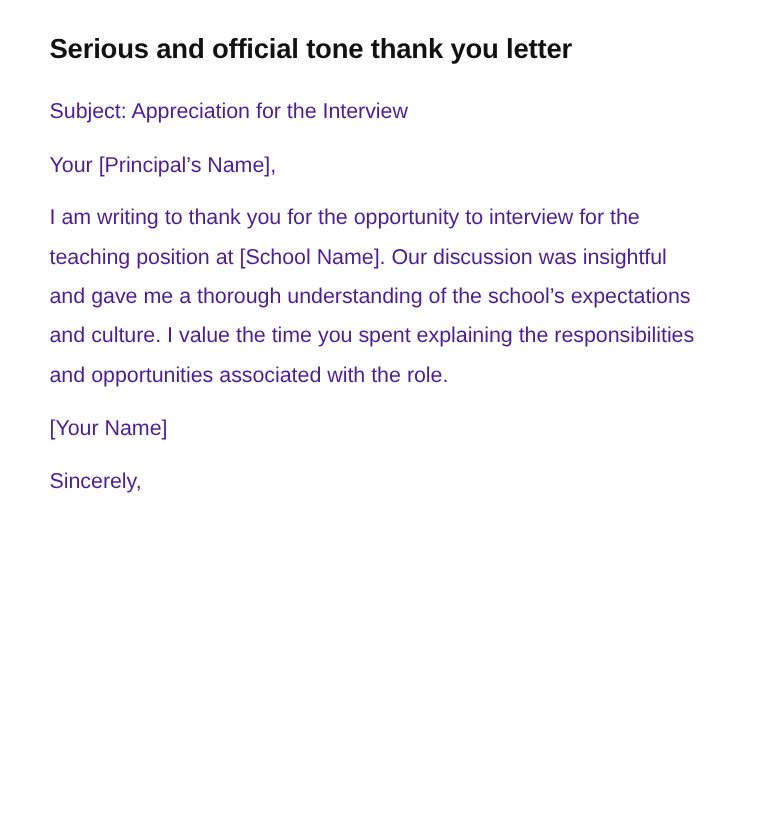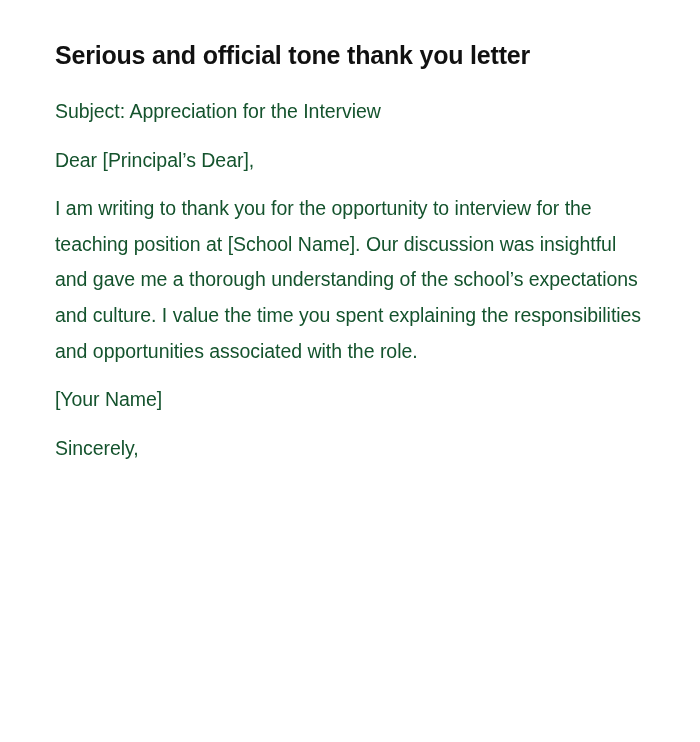--- a/index.html
+++ b/index.html
@@ -13,21 +13,21 @@
     overflow: hidden;
     font-family: "Liberation Sans", sans-serif;
     -webkit-font-smoothing: antialiased;
   }
 
   .article {
     box-sizing: border-box;
     width: 700px;
     min-height: 742px;
     background: #ffffff;
-    padding: 16px;
+    padding: 6px;
   }
 
   .article-inner {
     padding: 22px 40px 0 39px;
   }
 
   .article-title {
     margin: 0;
     padding: 0;
     font-size: 25px;
@@ -39,21 +39,21 @@
   }
 
   .article-body {
     margin-top: 22px;
   }
 
   .para {
     margin: 0 0 13px 0;
     font-size: 19.5px;
     line-height: 35.6px;
-    color: #14532d;
+    color: #4c1d95;
     font-weight: 400;
     letter-spacing: -0.05px;
     max-width: 592px;
     word-spacing: 0.1px;
   }
 
   .para:last-child {
     margin-bottom: 0;
   }
 </style>
@@ -62,21 +62,21 @@
 
 <div class="article">
   <div class="article-inner">
 
     <h1 class="article-title">Serious and official tone thank you letter</h1>
 
     <div class="article-body">
 
       <p class="para">Subject: Appreciation for the Interview</p>
 
-      <p class="para">Dear [Principal’s Dear],</p>
+      <p class="para">Your [Principal’s Name],</p>
 
       <p class="para">I am writing to thank you for the opportunity to interview for the teaching position at [School Name]. Our discussion was insightful and gave me a thorough understanding of the school’s expectations and culture. I value the time you spent explaining the responsibilities and opportunities associated with the role.</p>
 
 
       <p class="para">[Your Name]</p>
 
       <p class="para">Sincerely,</p>
 
     </div>
   </div>

